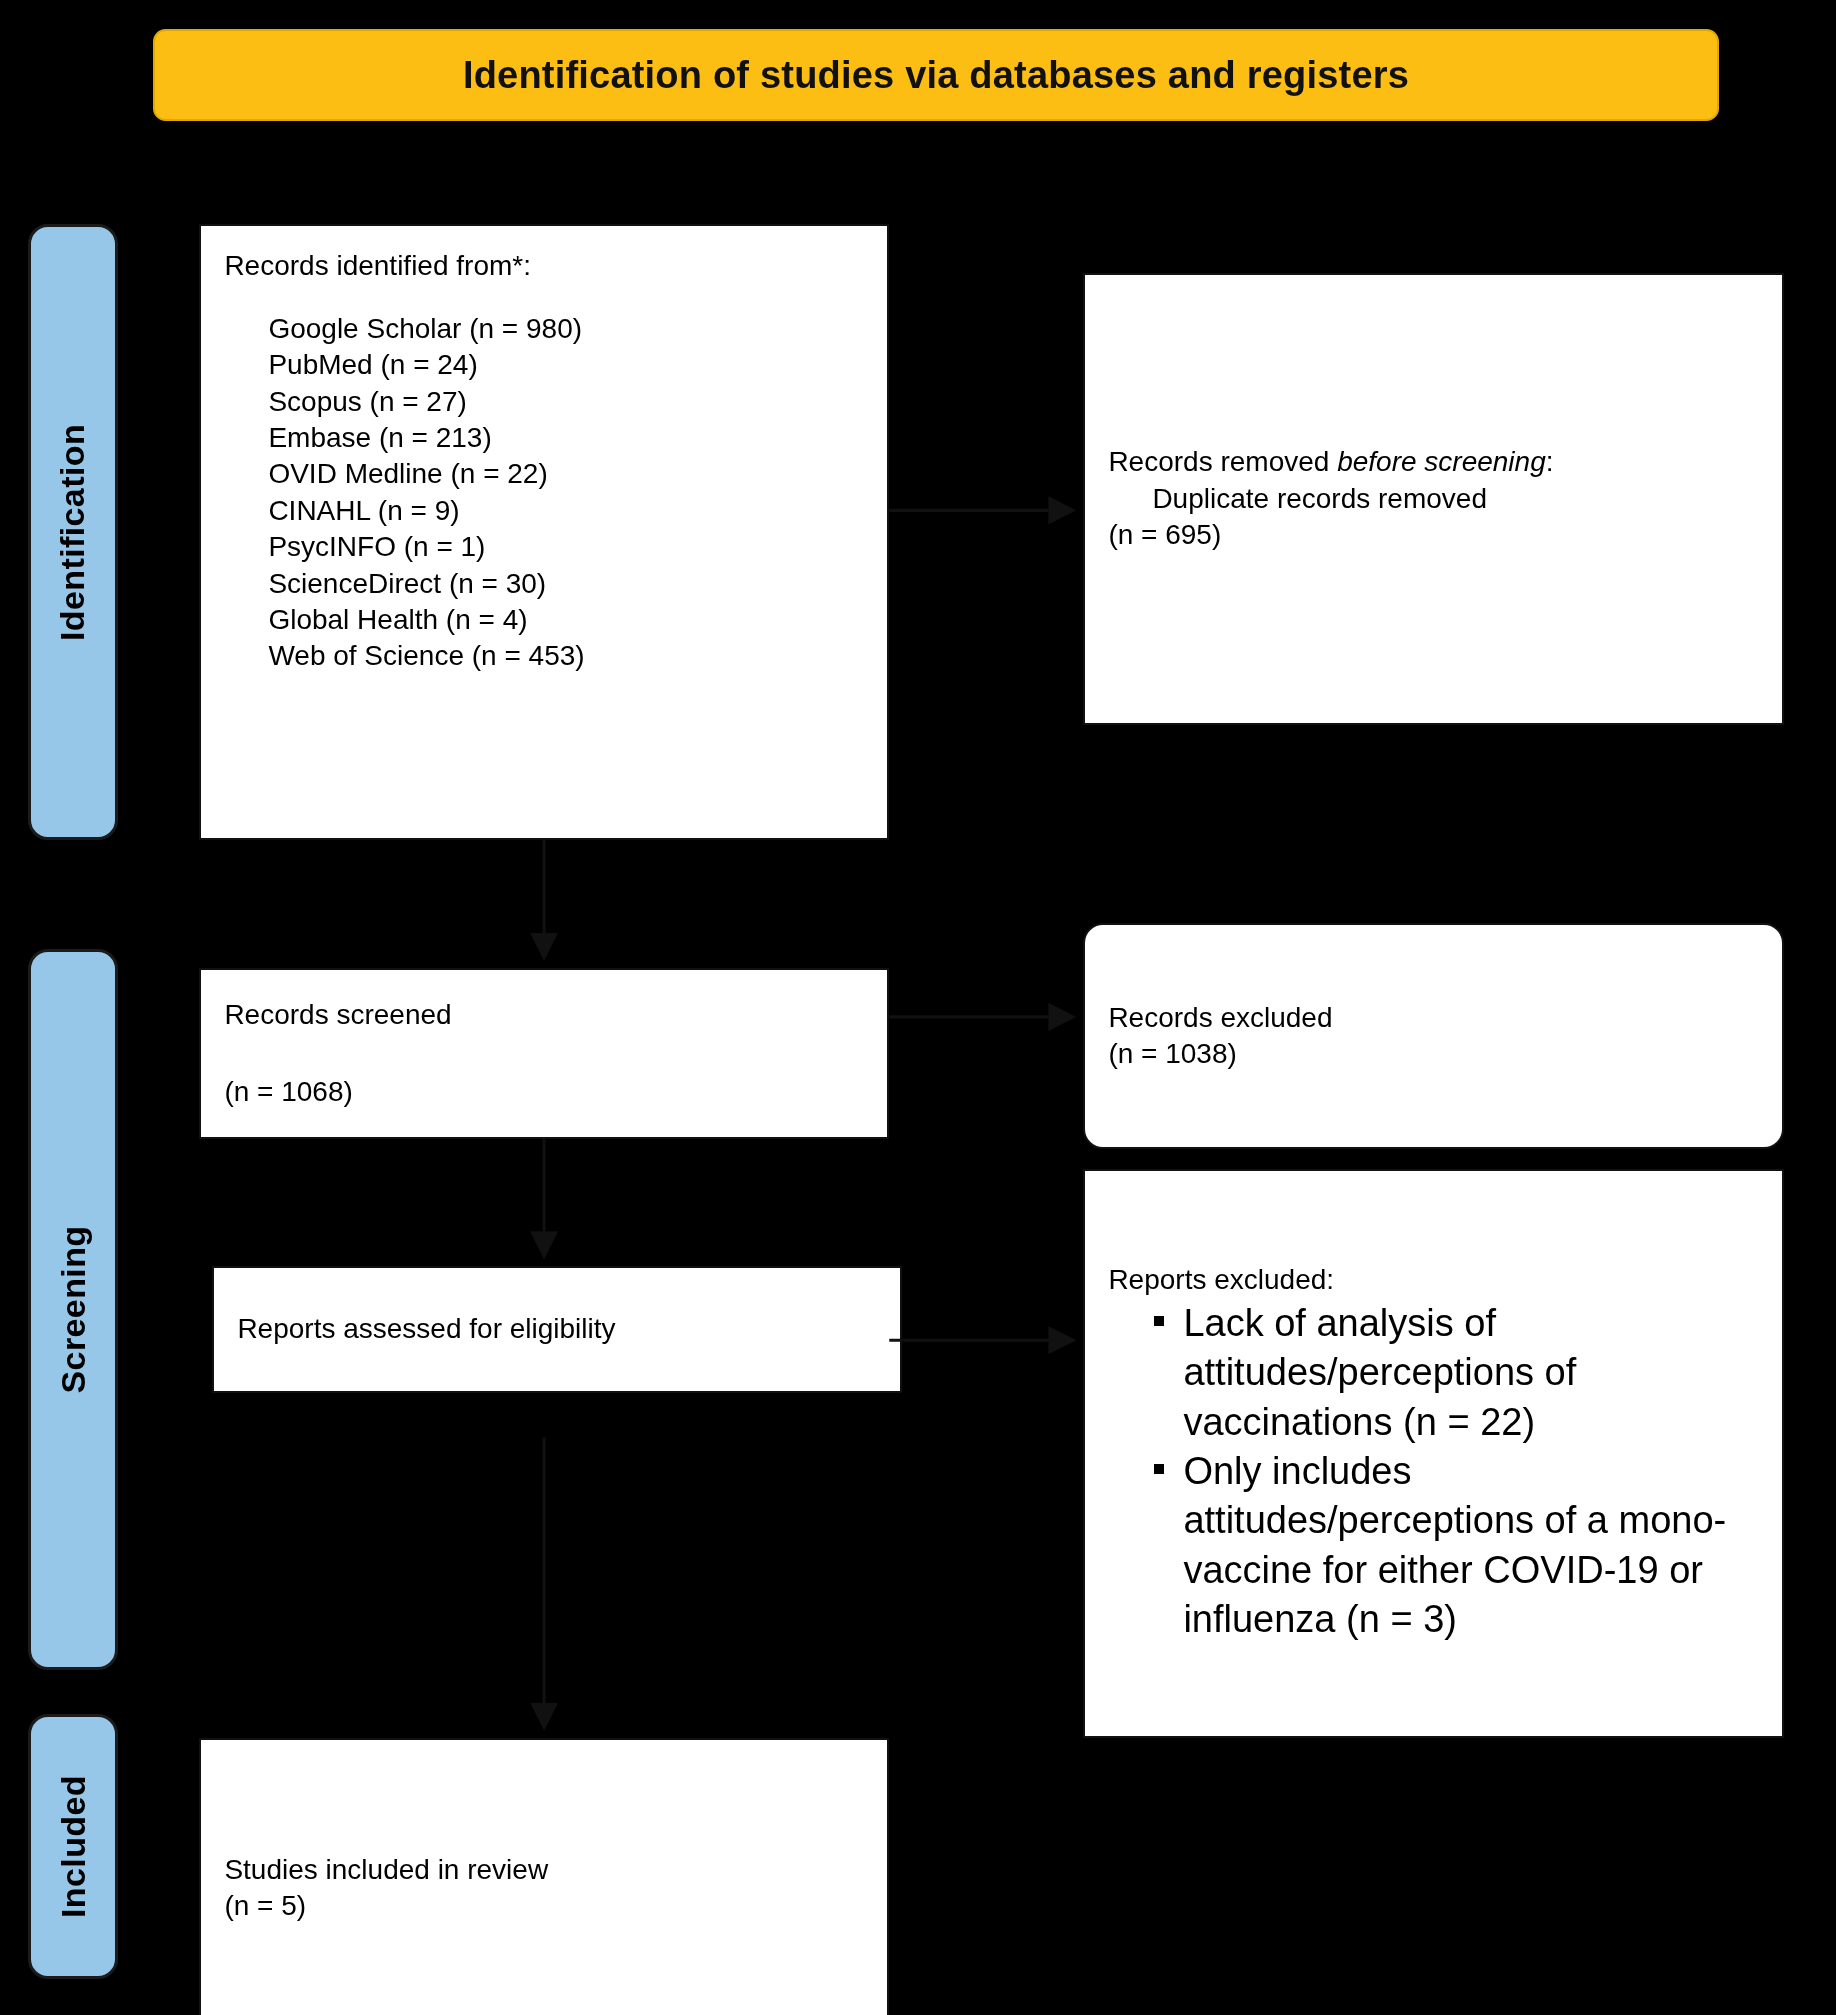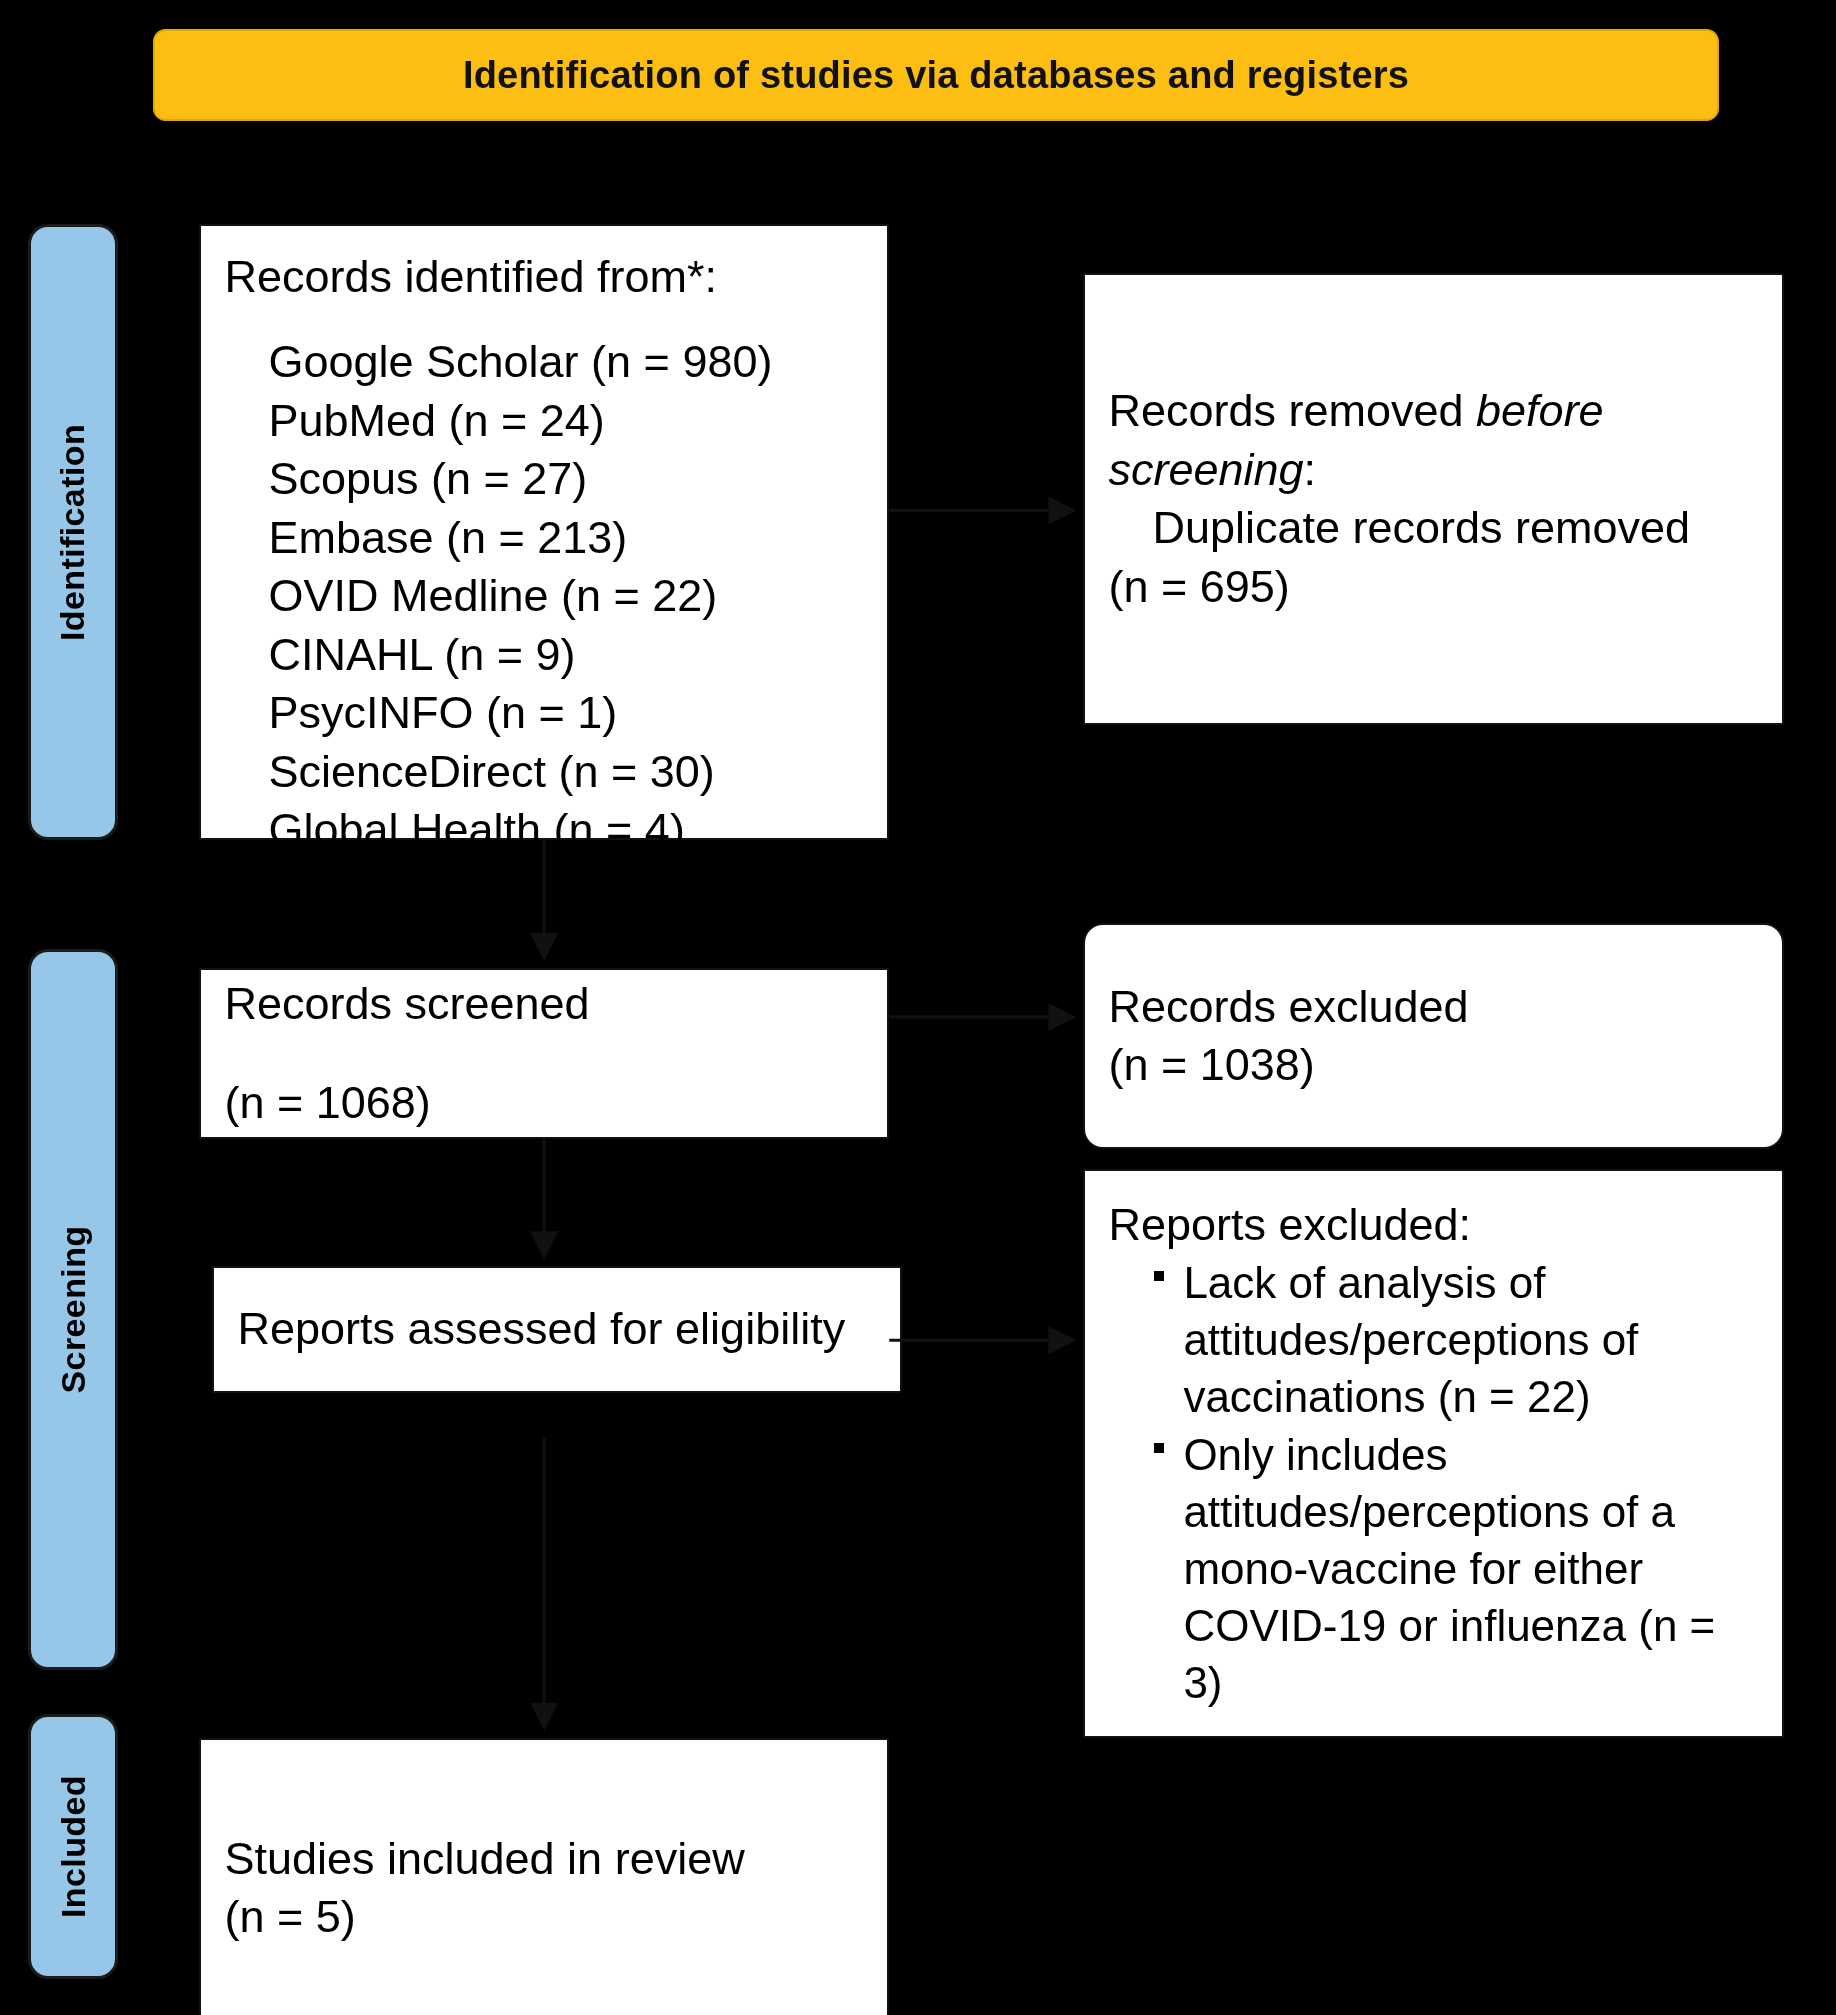--- a/index.html
+++ b/index.html
@@ -71,21 +71,21 @@
   
   .flow-box {
     position: absolute;
     background: #ffffff;
     border: 2.3px solid #111111;
     box-shadow: 3.1px 3.9px 4.7px rgba(0,0,0,0.45);
     box-sizing: border-box;
     padding: 22px 23.4px;
   }
   .flow-box .line {
-    font-size: 45px;
+    font-size: 28px;
     line-height: 1.30;
     color: #000000;
     white-space: nowrap;
   }
   .flow-box .line.wrapping { white-space: normal; }
   .flow-box .indent { padding-left: 44px; }
   .flow-box .spacer { height: 26.5px; }
   .flow-box .ital { font-style: italic; }
 
   
@@ -103,21 +103,21 @@
     flex-direction: column;
     justify-content: center;
   }
 
   
   .bullets { margin: 0; padding: 0; list-style: none; }
   .bullets > li {
     position: relative;
     padding-left: 34px;
     margin-left: 41px;
-    font-size: 44px;
+    font-size: 38px;
     line-height: 1.30;
     color: #000000;
   }
   .bullets > li::before {
     content: "";
     position: absolute;
     left: 4.7px;
     top: 17px;
     width: 10px;
     height: 10px;

